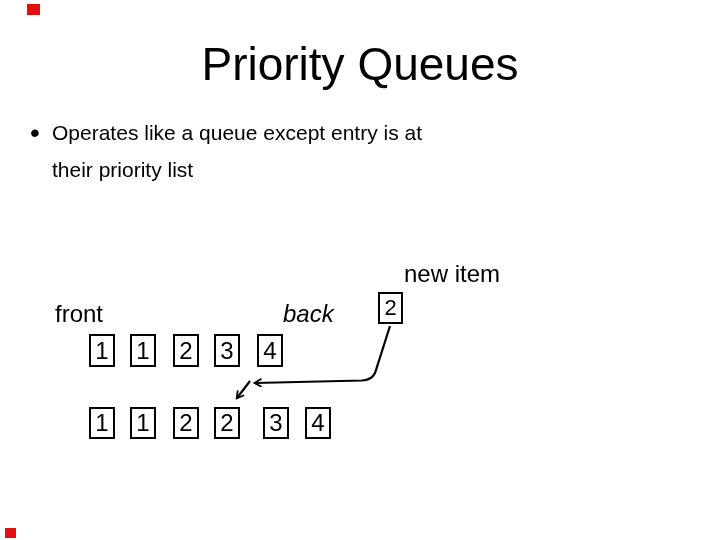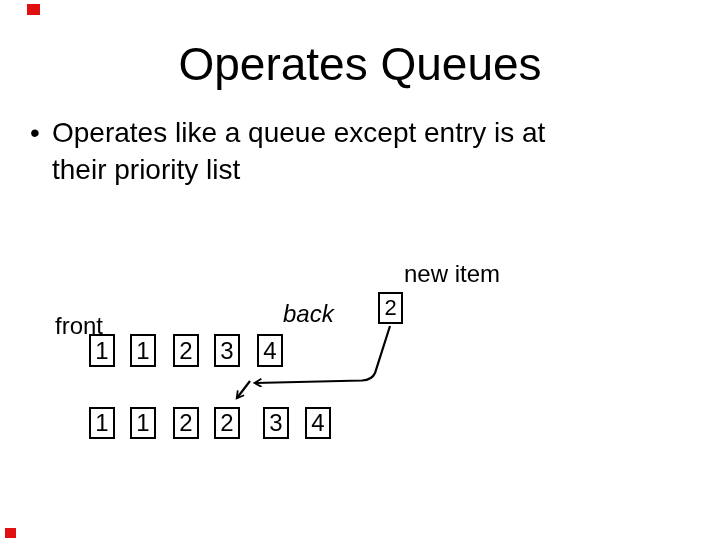--- a/index.html
+++ b/index.html
@@ -16,27 +16,27 @@
 
   .title {
     left:0; right:0; top:38px; text-align:center;
     font-size:46px; line-height:53px; white-space:nowrap;
   }
 
   .bullet-dot {
     left:30px; top:114px; font-size:28px; line-height:37px;
   }
   .bullet-text {
-    left:52px; top:114px; font-size:28px; line-height:37px;
+    left:52px; top:114px; font-size:21px; line-height:37px;
   }
   .bullet-text .line { white-space:nowrap; }
 
   .small-label { font-size:24px; line-height:20px; white-space:nowrap; }
   #label-new-item { left:404px; top:264px; }
-  #label-front    { left:55px;  top:316px; }
+  #label-front    { left:55px;  top:304px; }
   #label-back     { left:283px; top:304px;font-style:italic; }
 
   .qbox {
     position:absolute; box-sizing:border-box;
     border:2px solid #000000; background:#ffffff;
     display:flex; align-items:center; justify-content:center;
     font-size:24px;
   }
   .row1 .qbox { top:334px; width:26px; height:33px; }
   .row2 .qbox { top:407px; width:26px; height:32px; }
@@ -46,21 +46,21 @@
   }
 
   #arrow-layer { left:0; top:0; width:720px; height:540px; pointer-events:none; }
 </style>
 </head>
 <body>
 
 <div class="corner-mark" id="mark-tl"></div>
 <div class="corner-mark" id="mark-bl"></div>
 
-<div class="abs title">Operates Queues</div>
+<div class="abs title">Priority Queues</div>
 
 <div class="abs bullet-dot">•</div>
 <div class="abs bullet-text">
   <div class="line">Operates like a queue except entry is at</div>
   <div class="line">their priority list</div>
 </div>
 
 <div class="abs small-label" id="label-new-item">new item</div>
 <div class="abs small-label" id="label-front">front</div>
 <div class="abs small-label" id="label-back">back</div>

